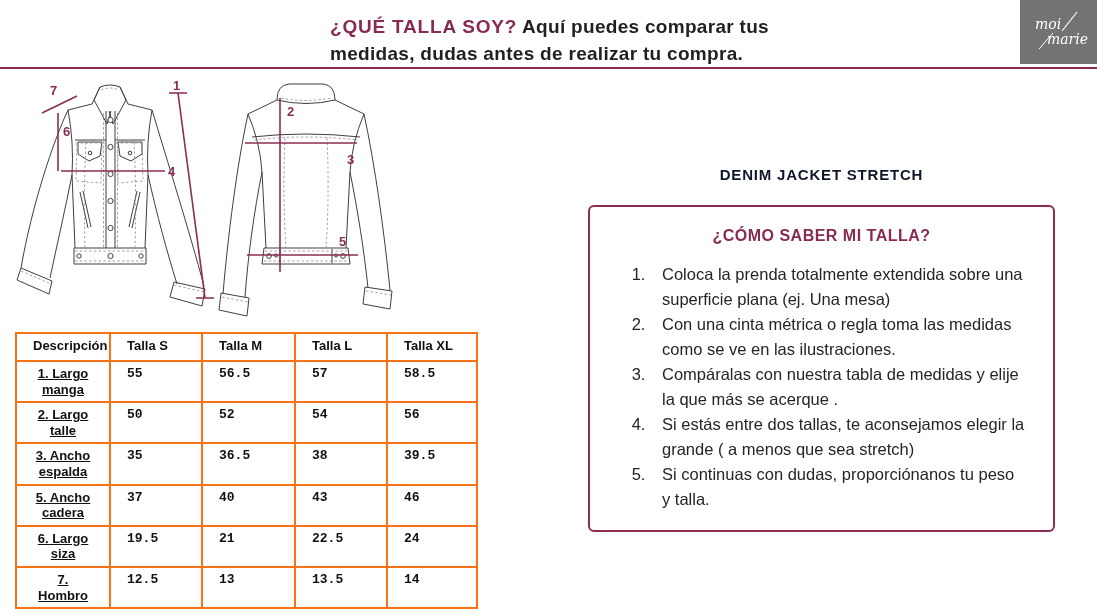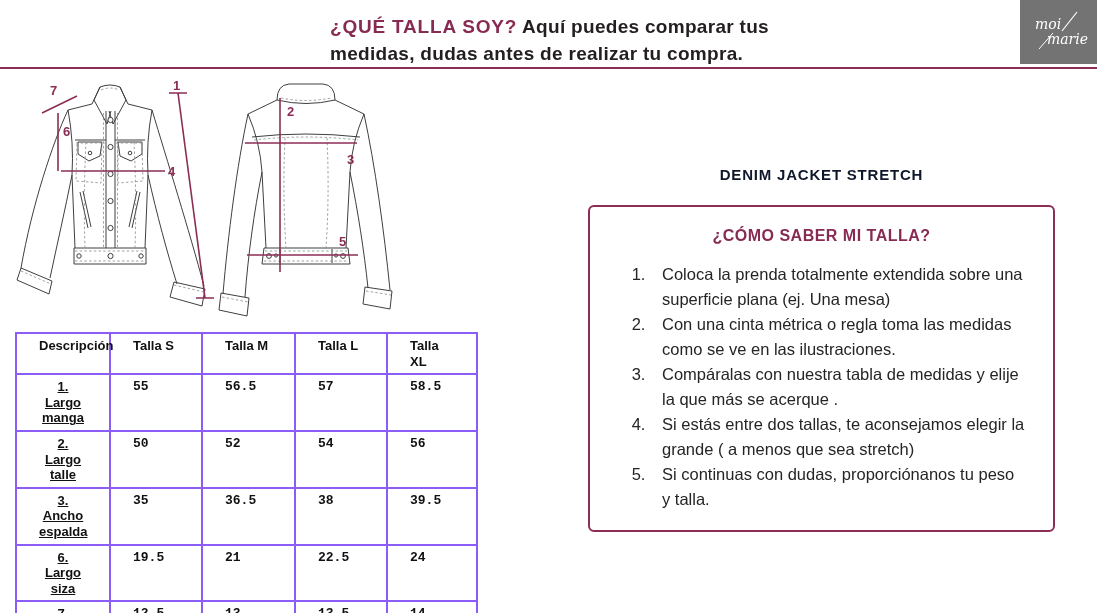--- a/index.html
+++ b/index.html
@@ -29,21 +29,21 @@
     font-family:"Liberation Sans", sans-serif; font-size:13px; font-weight:bold;
     fill:#8B2D55;
   }
   
   .size-table {
     position:absolute; left:15px; top:332px; width:461px;
     border-collapse:collapse; table-layout:fixed;
     font-size:13px; color:#111;
   }
   .size-table th, .size-table td {
-    border:2px solid #8b5cf6; padding:4px 22px;
+    border:2px solid #f97316; padding:4px 16px;
     font-weight:700; line-height:1.2; vertical-align:top;
   }
   .size-table th { text-align:left; }
   .size-table td.label { text-align:center;text-decoration:underline; }
   .size-table td.value { text-align:left;font-family:Liberation Mono, monospace; }
   tr.h-head { height:28px; } tr.h-tall { height:36px; }
   tr.h-short { height:28px; } tr.h-mid { height:30px; } tr.h-last { height:26px; }
   
   .product-title {
     position:absolute; left:588px; top:166px; width:467px; text-align:center;
@@ -215,20 +215,27 @@
         <td class="value">54</td>
         <td class="value">56</td>
       </tr>
       <tr class="h-tall">
         <td class="label">3. Ancho espalda</td>
         <td class="value">35</td>
         <td class="value">36.5</td>
         <td class="value">38</td>
         <td class="value">39.5</td>
       </tr>
+      <tr class="h-tall">
+        <td class="label">5. Ancho cadera</td>
+        <td class="value">37</td>
+        <td class="value">40</td>
+        <td class="value">43</td>
+        <td class="value">46</td>
+      </tr>
       <tr class="h-mid">
         <td class="label">6. Largo  siza</td>
         <td class="value">19.5</td>
         <td class="value">21</td>
         <td class="value">22.5</td>
         <td class="value">24</td>
       </tr>
       <tr class="h-last">
         <td class="label">7. Hombro</td>
         <td class="value">12.5</td>

